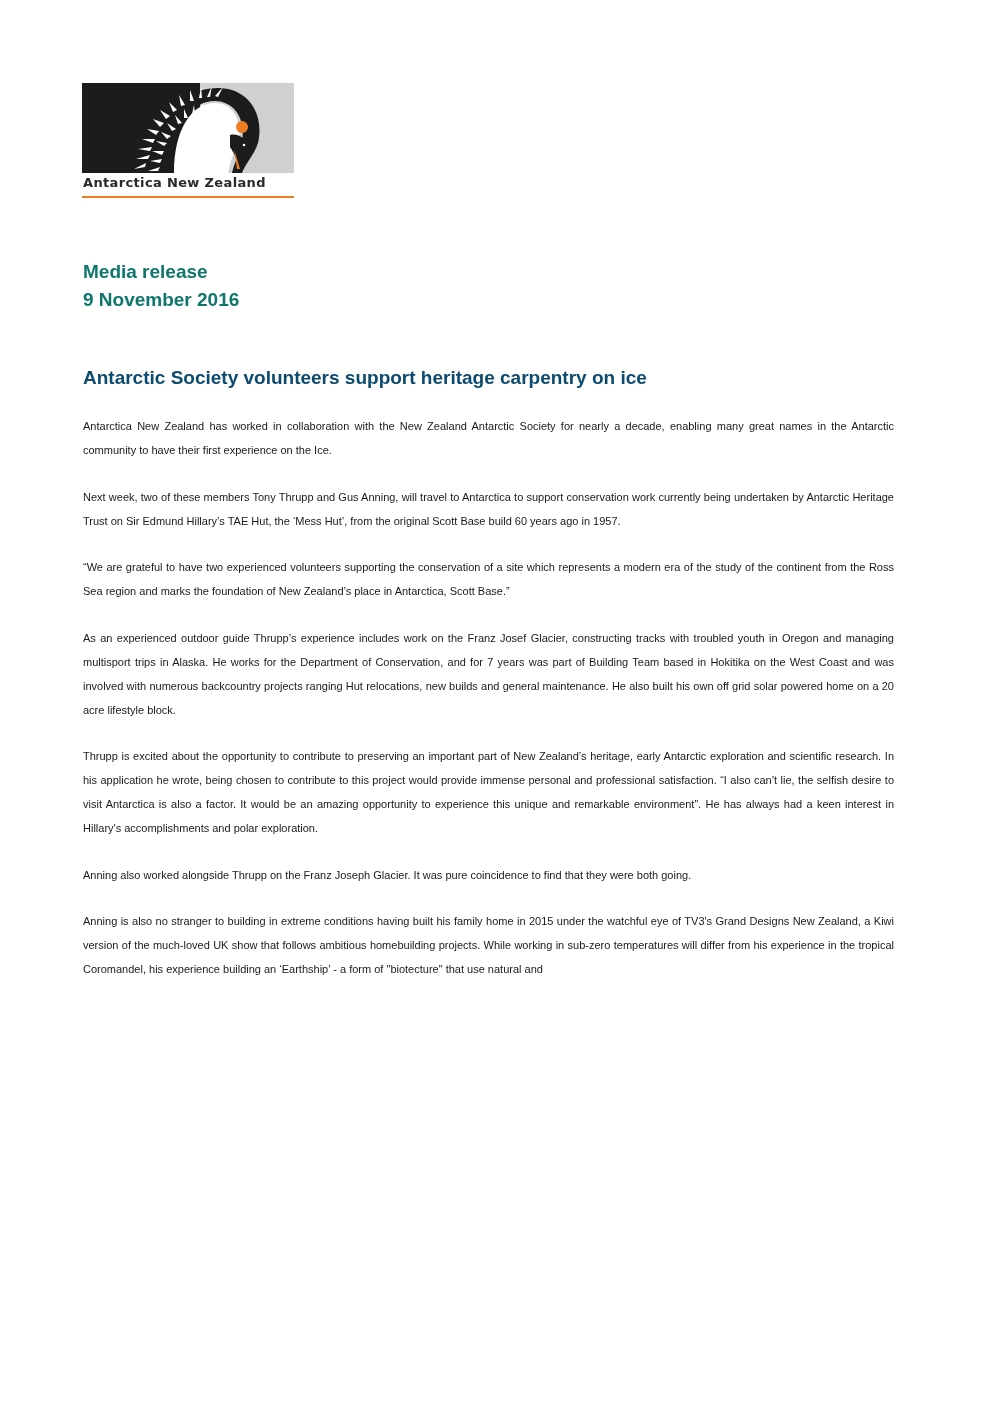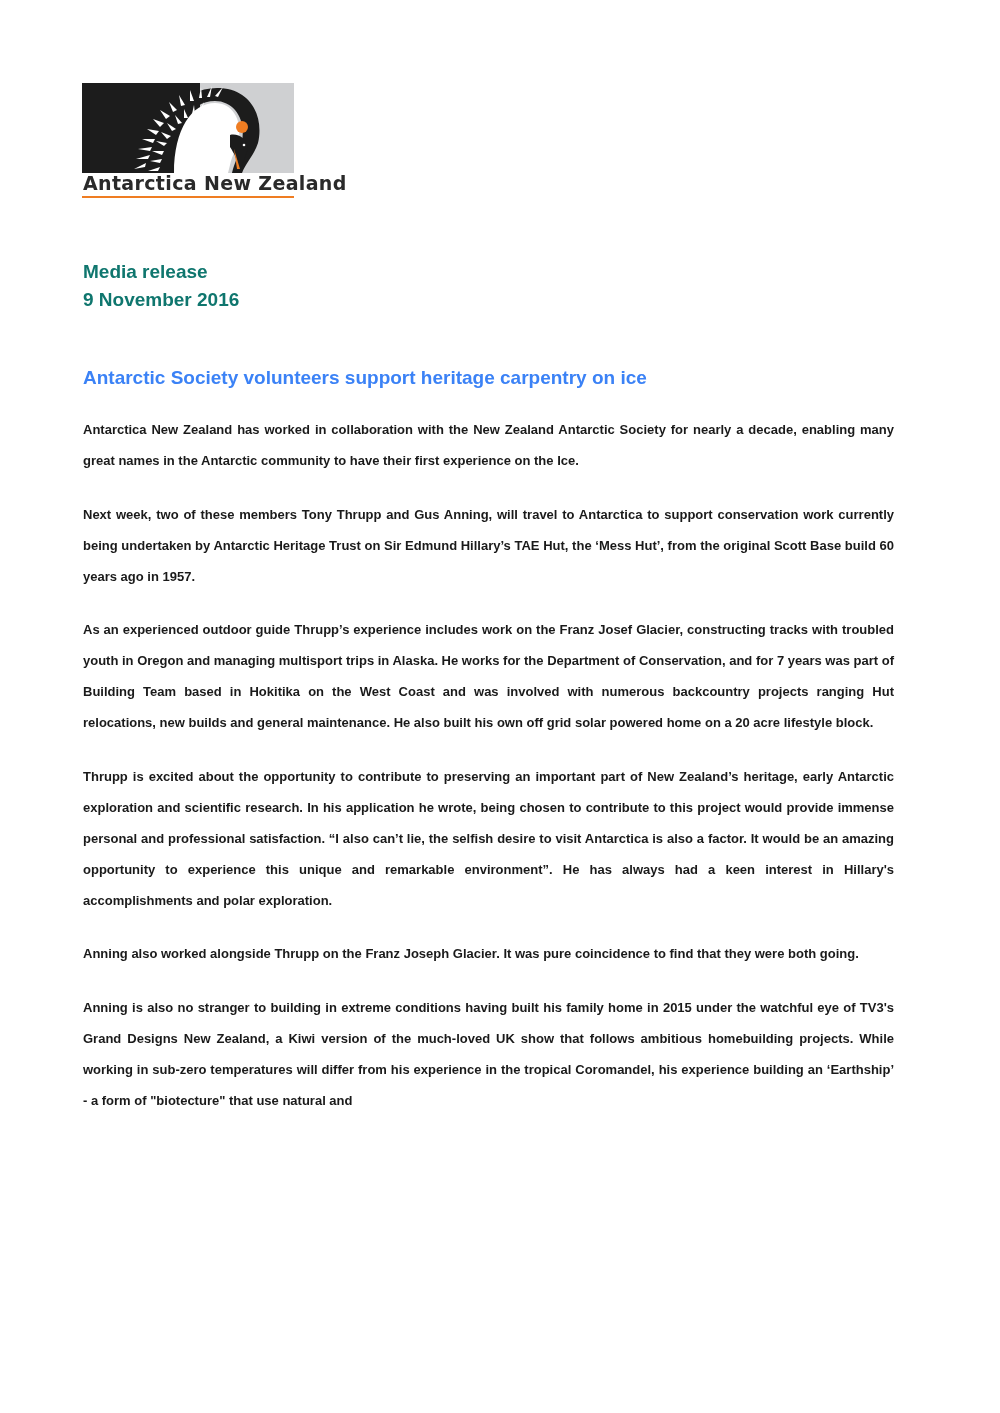--- a/index.html
+++ b/index.html
@@ -29,21 +29,21 @@
     width: 212px;
     height: 90px;
   }
   .logo-text {
     position: absolute;
     left: 1px;
     top: 92px;
     width: 212px;
     font-family: "DejaVu Sans", sans-serif;
     font-weight: bold;
-    font-size: 19px;
+    font-size: 13px;
     letter-spacing: 0.35px;
     color: #2a2a2a;
     white-space: nowrap;
     line-height: 16px;
   }
   .logo-rule {
     position: absolute;
     left: 0;
     top: 113px;
     width: 212px;
@@ -59,32 +59,31 @@
     line-height: 28px;
     color: #0f766e;
   }
   .headline {
     position: absolute;
     left: 83px;
     top: 365px;
     font-weight: bold;
     font-size: 19px;
     line-height: 26px;
-    color: #3b82f6;
+    color: #0c4a6e;
     white-space: nowrap;
   }
   .body {
     position: absolute;
     left: 83px;
     top: 414px;
     width: 811px;
-    font-size: 13px;
-    line-height: 31px;
+    font-size: 11px;
+    line-height: 24px;
     color: #1a1a1a;
-    font-weight: bold;
   }
   .body p {
     margin: 0 0 22.5px 0;
     text-align: justify;
   }
   .body p.last {
     margin-bottom: 0;
   }
 </style>
 </head>
@@ -140,17 +139,18 @@
 <div class="release-head">
   <div>Media release</div>
   <div>9 November 2016</div>
 </div>
 
 <div class="headline">Antarctic Society volunteers support heritage carpentry on ice</div>
 
 <div class="body">
   <p>Antarctica New Zealand has worked in collaboration with the New Zealand Antarctic Society for nearly a decade, enabling many great names in the Antarctic community to have their first experience on the Ice.</p>
   <p>Next week, two of these members Tony Thrupp and Gus Anning, will travel to Antarctica to support conservation work currently being undertaken by Antarctic Heritage Trust on Sir Edmund Hillary’s TAE Hut, the ‘Mess Hut’, from the original Scott Base build 60 years ago in 1957.</p>
+  <p>“We are grateful to have two experienced volunteers supporting the conservation of a site which represents a modern era of the study of the continent from the Ross Sea region and marks the foundation of New Zealand’s place in Antarctica, Scott Base.”</p>
   <p>As an experienced outdoor guide Thrupp’s experience includes work on the Franz Josef Glacier, constructing tracks with troubled youth in Oregon and managing multisport trips in Alaska. He works for the Department of Conservation, and for 7 years was part of Building Team based in Hokitika on the West Coast and was involved with numerous backcountry projects ranging Hut relocations, new builds and general maintenance. He also built his own off grid solar powered home on a 20 acre lifestyle block.</p>
   <p>Thrupp is excited about the opportunity to contribute to preserving an important part of New Zealand’s heritage, early Antarctic exploration and scientific research. In his application he wrote, being chosen to contribute to this project would provide immense personal and professional satisfaction. “I also can’t lie, the selfish desire to visit Antarctica is also a factor. It would be an amazing opportunity to experience this unique and remarkable environment”. He has always had a keen interest in Hillary's accomplishments and polar exploration.</p>
   <p>Anning also worked alongside Thrupp on the Franz Joseph Glacier. It was pure coincidence to find that they were both going.</p>
   <p class="last">Anning is also no stranger to building in extreme conditions having built his family home in 2015 under the watchful eye of TV3's Grand Designs New Zealand, a Kiwi version of the much-loved UK show that follows ambitious homebuilding projects. While working in sub-zero temperatures will differ from his experience in the tropical Coromandel, his experience building an ‘Earthship’ - a form of "biotecture" that use natural and</p>
 </div>
 
 </body></html>

